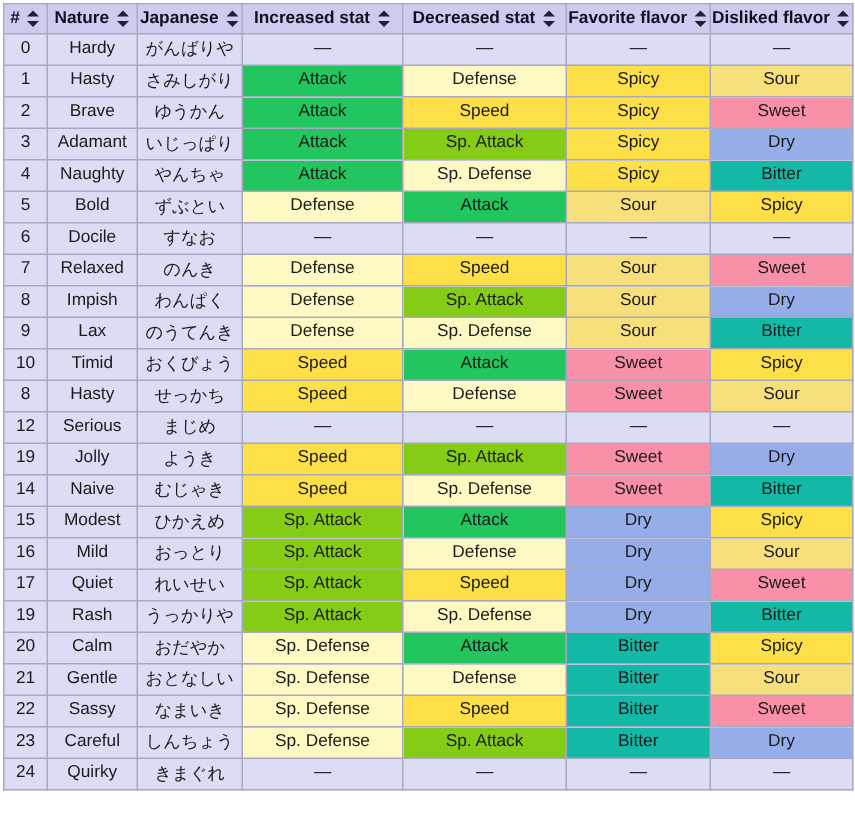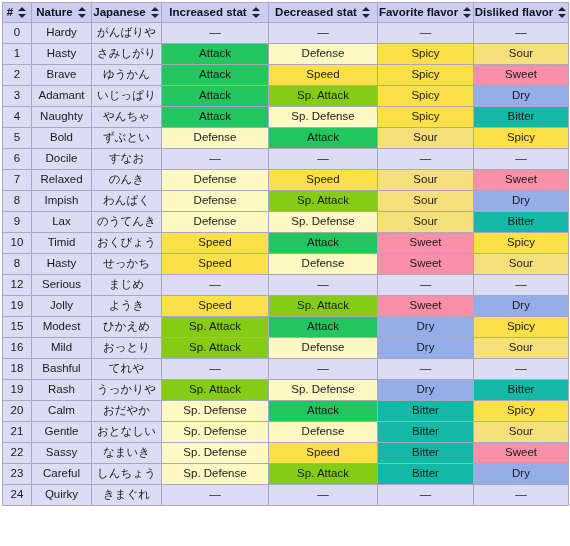--- a/index.html
+++ b/index.html
@@ -297,45 +297,54 @@
         <tr>
           <td class="num">19</td>
           <td class="nature">Jolly</td>
           <td class="jp">ようき</td>
           <td class="v-speed">Speed</td>
           <td class="v-spattack">Sp. Attack</td>
           <td class="v-sweet">Sweet</td>
           <td class="v-dry">Dry</td>
         </tr>
         <tr>
+          <td class="num">14</td>
+          <td class="nature">Naive</td>
+          <td class="jp">むじゃき</td>
+          <td class="v-speed">Speed</td>
+          <td class="v-spdefense">Sp. Defense</td>
+          <td class="v-sweet">Sweet</td>
+          <td class="v-bitter">Bitter</td>
+        </tr>
+        <tr>
           <td class="num">15</td>
           <td class="nature">Modest</td>
           <td class="jp">ひかえめ</td>
           <td class="v-spattack">Sp. Attack</td>
           <td class="v-attack">Attack</td>
           <td class="v-dry">Dry</td>
           <td class="v-spicy">Spicy</td>
         </tr>
         <tr>
           <td class="num">16</td>
           <td class="nature">Mild</td>
           <td class="jp">おっとり</td>
           <td class="v-spattack">Sp. Attack</td>
           <td class="v-defense">Defense</td>
           <td class="v-dry">Dry</td>
           <td class="v-sour">Sour</td>
         </tr>
         <tr>
-          <td class="num">18</td>
-          <td class="nature">Bashful</td>
-          <td class="jp">てれや</td>
-          <td class="v-none">—</td>
-          <td class="v-none">—</td>
-          <td class="v-none">—</td>
-          <td class="v-none">—</td>
+          <td class="num">17</td>
+          <td class="nature">Quiet</td>
+          <td class="jp">れいせい</td>
+          <td class="v-spattack">Sp. Attack</td>
+          <td class="v-speed">Speed</td>
+          <td class="v-dry">Dry</td>
+          <td class="v-sweet">Sweet</td>
         </tr>
         <tr>
           <td class="num">19</td>
           <td class="nature">Rash</td>
           <td class="jp">うっかりや</td>
           <td class="v-spattack">Sp. Attack</td>
           <td class="v-spdefense">Sp. Defense</td>
           <td class="v-dry">Dry</td>
           <td class="v-bitter">Bitter</td>
         </tr>

